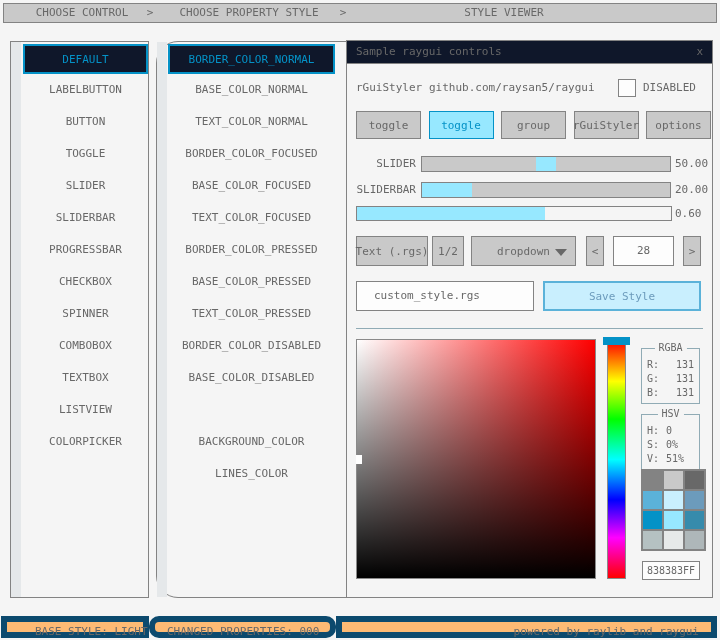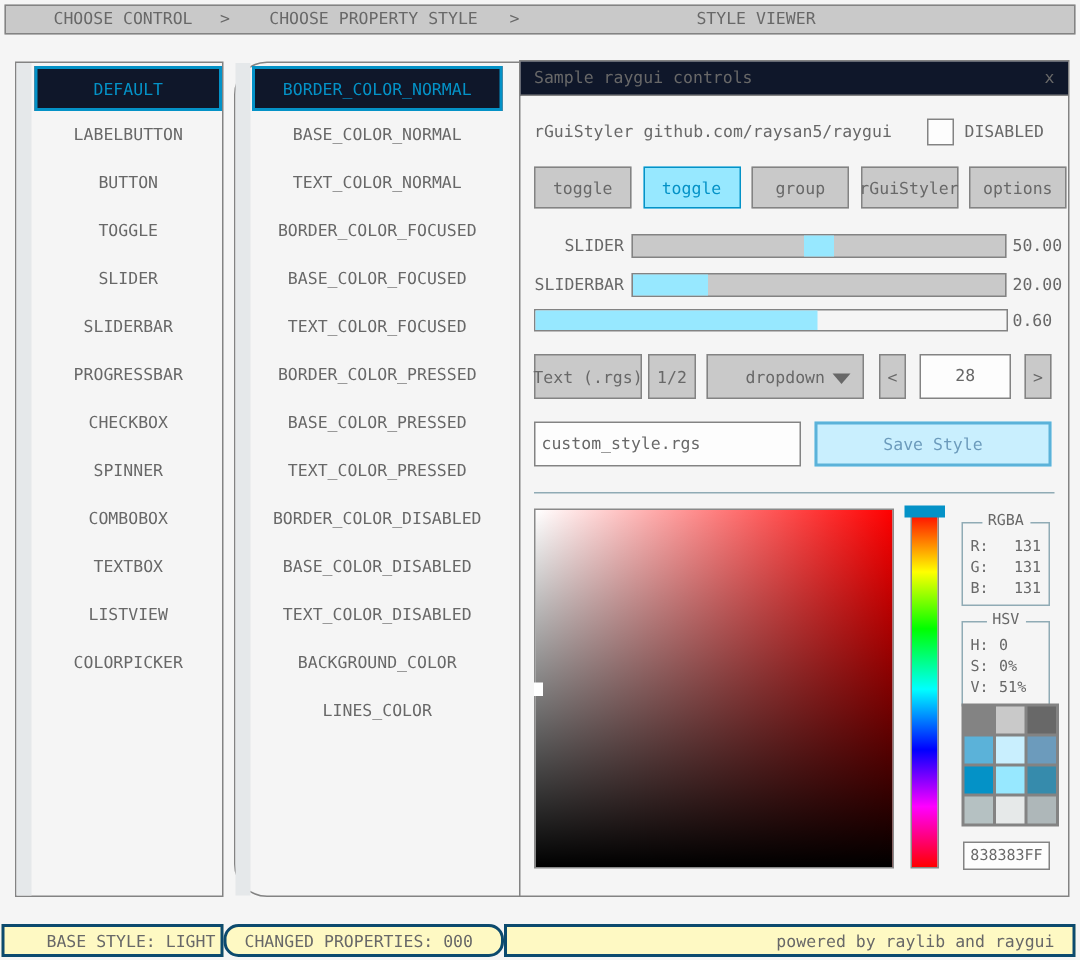--- a/index.html
+++ b/index.html
@@ -86,22 +86,22 @@
 
   .swatch-grid{position:absolute;left:294px;top:428px;width:65px;height:82px;
     background:#838383;display:grid;grid-template-columns:repeat(3,1fr);
     grid-template-rows:repeat(4,1fr);gap:2px;padding:2px;box-sizing:border-box;}
   .swatch{width:100%;height:100%;}
 
   #hex-box{position:absolute;left:295px;top:520px;width:58px;height:19px;
     line-height:17px;text-align:center;font-size:10px;}
 
   
-  .status-seg{position:absolute;top:616px;height:22px;background:#fef9c3;
-    border:2px solid #0c4a6e;box-sizing:border-box;line-height:20px;white-space:nowrap;}
+  .status-seg{position:absolute;top:616px;height:22px;background:#fdba74;
+    border:6px solid #0c4a6e;box-sizing:border-box;line-height:20px;white-space:nowrap;}
   #status-base{left:1px;width:148px;padding-left:28px;}
   #status-changed{left:149px;width:187px;padding-left:12px;border-radius:10px;}
   #status-credits{left:336px;width:381px;text-align:right;padding-right:12px;}
 </style>
 </head>
 <body>
 
 <div id="top-bar">
   <span style="left:78px">CHOOSE CONTROL</span>
   <span style="left:146px">&gt;</span>
@@ -133,21 +133,20 @@
     <div class="list-item" style="top: 34px;">BASE_COLOR_NORMAL</div>
     <div class="list-item" style="top: 66px;">TEXT_COLOR_NORMAL</div>
     <div class="list-item" style="top: 98px;">BORDER_COLOR_FOCUSED</div>
     <div class="list-item" style="top: 130px;">BASE_COLOR_FOCUSED</div>
     <div class="list-item" style="top: 162px;">TEXT_COLOR_FOCUSED</div>
     <div class="list-item" style="top: 194px;">BORDER_COLOR_PRESSED</div>
     <div class="list-item" style="top: 226px;">BASE_COLOR_PRESSED</div>
     <div class="list-item" style="top: 258px;">TEXT_COLOR_PRESSED</div>
     <div class="list-item" style="top: 290px;">BORDER_COLOR_DISABLED</div>
     <div class="list-item" style="top: 322px;">BASE_COLOR_DISABLED</div>
-    <div class="list-item" style="top: 354px;">TEXT_COLOR_DISABLED</div>
     <div class="list-item" style="top: 386px;">BACKGROUND_COLOR</div>
     <div class="list-item" style="top: 418px;">LINES_COLOR</div>
   </div>
 
 <div id="sample-window">
   <div id="window-titlebar">
     <span>Sample raygui controls</span>
     <span id="window-close">x</span>
   </div>
 
@@ -184,21 +183,21 @@
   <div class="rg-btn abs" style="left:9px;top:195px;width:72px;height:30px">Text (.rgs)</div>
   <div class="rg-btn abs" style="left:85px;top:195px;width:32px;height:30px">1/2</div>
   <div class="rg-btn abs" style="left:124px;top:195px;width:105px;height:30px">
     <span>dropdown</span>
     <span id="dropdown-arrow"></span>
   </div>
   <div class="rg-btn abs" style="left:239px;top:195px;width:18px;height:30px">&lt;</div>
   <div class="white-box abs" style="left:266px;top:195px;width:61px;height:30px;line-height:28px;text-align:center">28</div>
   <div class="rg-btn abs" style="left:336px;top:195px;width:18px;height:30px">&gt;</div>
 
-  <div class="white-box abs" style="left:9px;top:240px;width:178px;height:30px;line-height:28px;padding:0 4px">custom_style.rgs</div>
+  <div class="white-box abs" style="left:9px;top:240px;width:178px;height:30px;line-height:28px;padding:0 17px">custom_style.rgs</div>
   <div id="save-style-button">Save Style</div>
 
   <div class="h-line"></div>
 
   <div class="sv-square">
     <div class="sv-marker"></div>
   </div>
   <div class="hue-bar"></div>
   <div class="hue-selector"></div>
 

